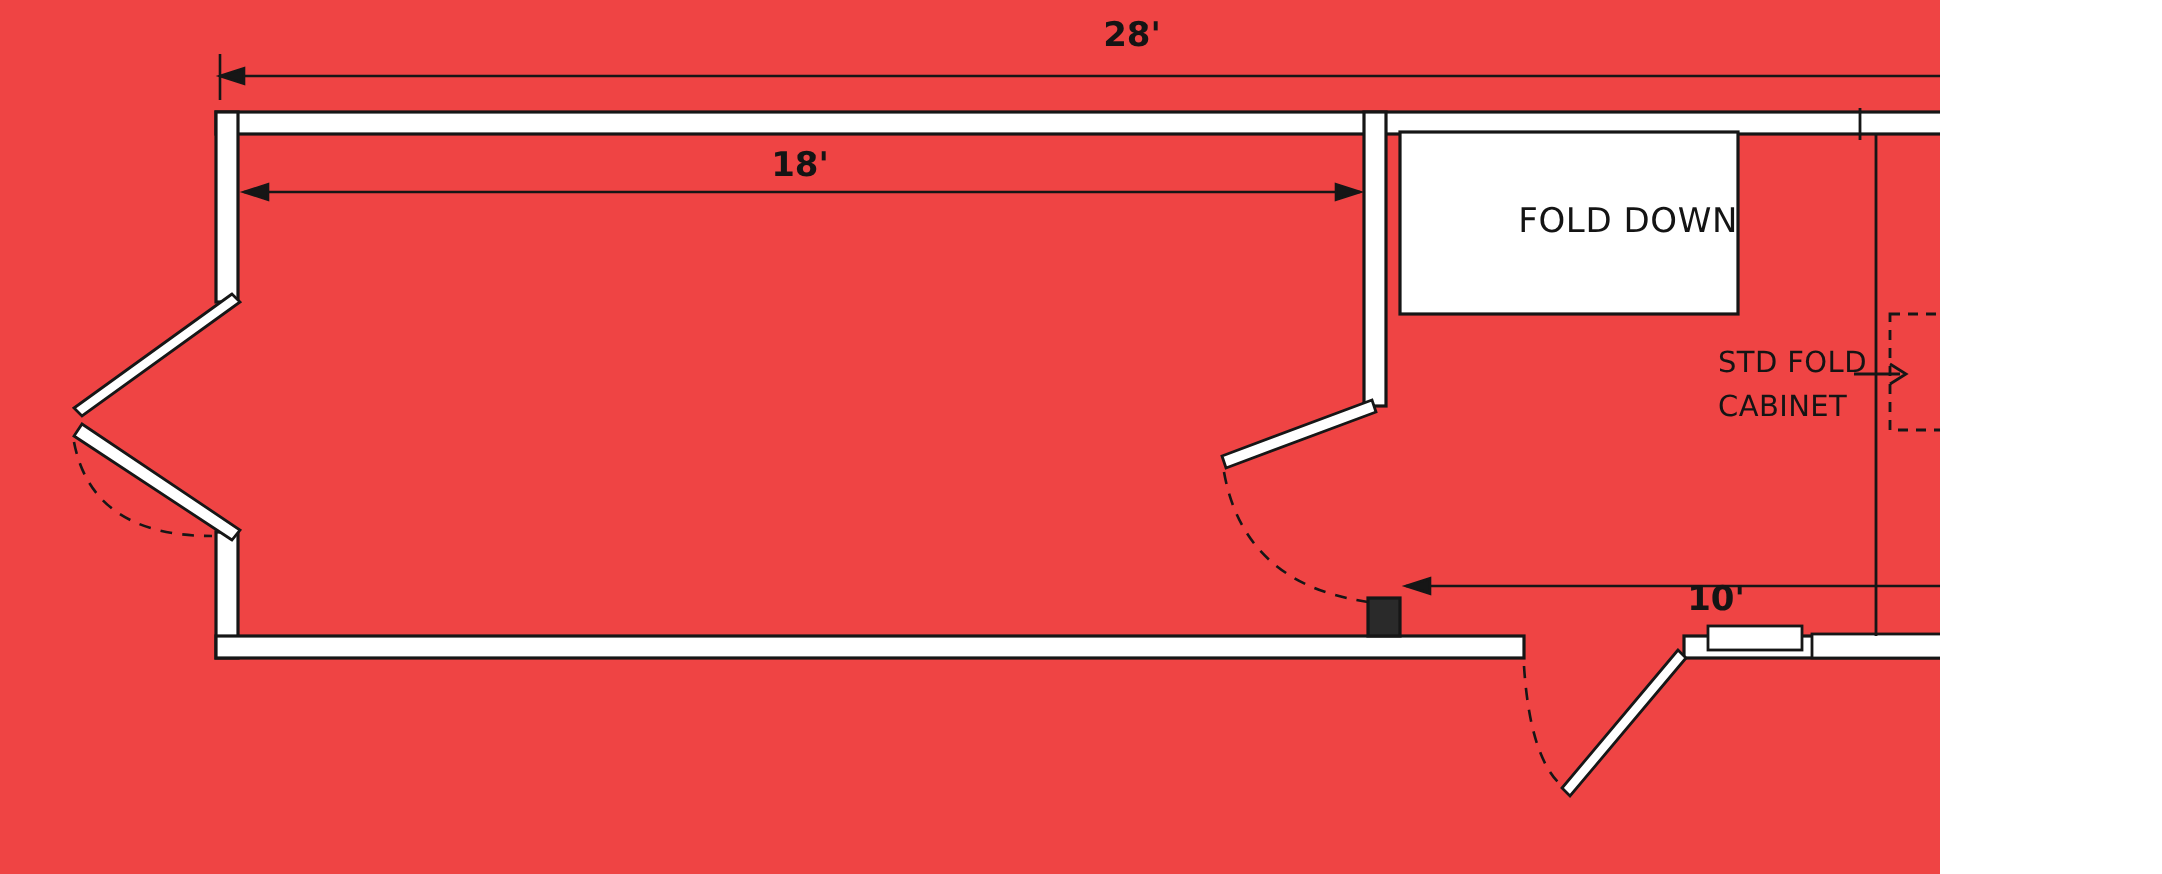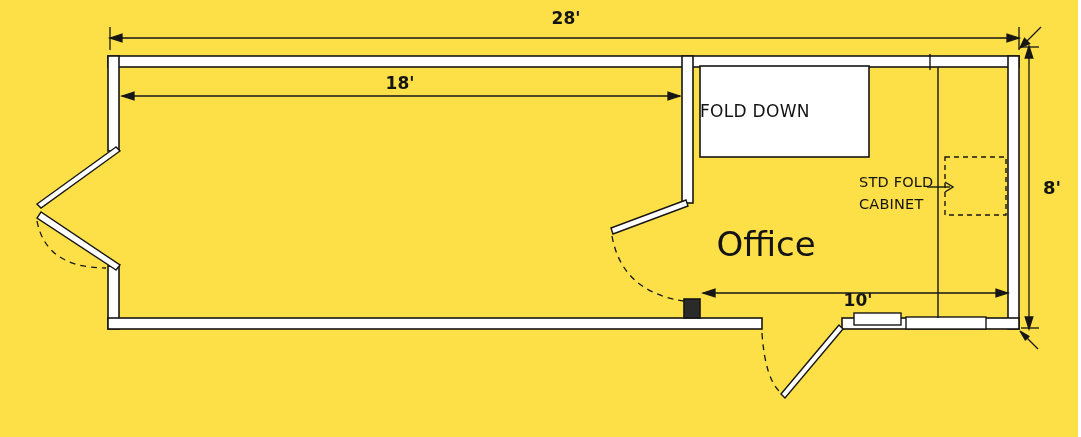--- a/index.html
+++ b/index.html
@@ -1,33 +1,33 @@
 <!DOCTYPE html>
 <html><head>
 <meta charset="utf-8">
 <style>
   html,body{margin:0;padding:0;background:#ffffff;}
   #stage{
     position:relative;
-    width:1078px;height:437px;
-    background:#fde047;
+    width:970px;height:437px;
+    background:#ef4444;
     font-family:"DejaVu Sans","Liberation Sans",sans-serif;
     color:#141414;
     overflow:hidden;
   }
   #linework{position:absolute;left:0;top:0;}
   .label{position:absolute;white-space:pre;color:#141414;}
   .room-label{font-size:34px;transform:translateX(-50%);}
   .dim-label{font-size:17px;font-weight:600;transform:translateX(-50%);}
   .dim-label.side{transform:none;font-size:18px;}
   .anno-box-text{
     position:absolute;left:700px;top:66px;width:169px;height:91px;
     display:flex;flex-direction:column;justify-content:center;
     box-sizing:border-box;
-    font-size:17px;line-height:1.5;letter-spacing:.3px;
+    font-size:17px;line-height:1.5;letter-spacing:.3px;align-items:flex-end;
   }
   .anno-small{
     position:absolute;left:859px;top:172px;
     font-size:14.5px;line-height:1.5;letter-spacing:.2px;
   }
 </style>
 </head>
 <body>
 
 <div id="stage">
@@ -126,21 +126,20 @@
 
   <div class="label dim-label" style="left:566px;top:8px;">28'</div>
 
   <div class="label dim-label" style="left:400px;top:73px;">18'</div>
 
   <div class="label dim-label side" style="left:1043px;top:177px;">8'</div>
 
   <div class="label dim-label" style="left:858px;top:290px;">10'</div>
 
 
-  <div class="label room-label" style="left:766px;top:224px;">Office</div>
 
   <div class="anno-box-text">
     <span>FOLD DOWN</span>
   </div>
 
   <div class="anno-small">
     <span style="display:block">STD FOLD</span>
     <span style="display:block">CABINET</span>
   </div>
 

